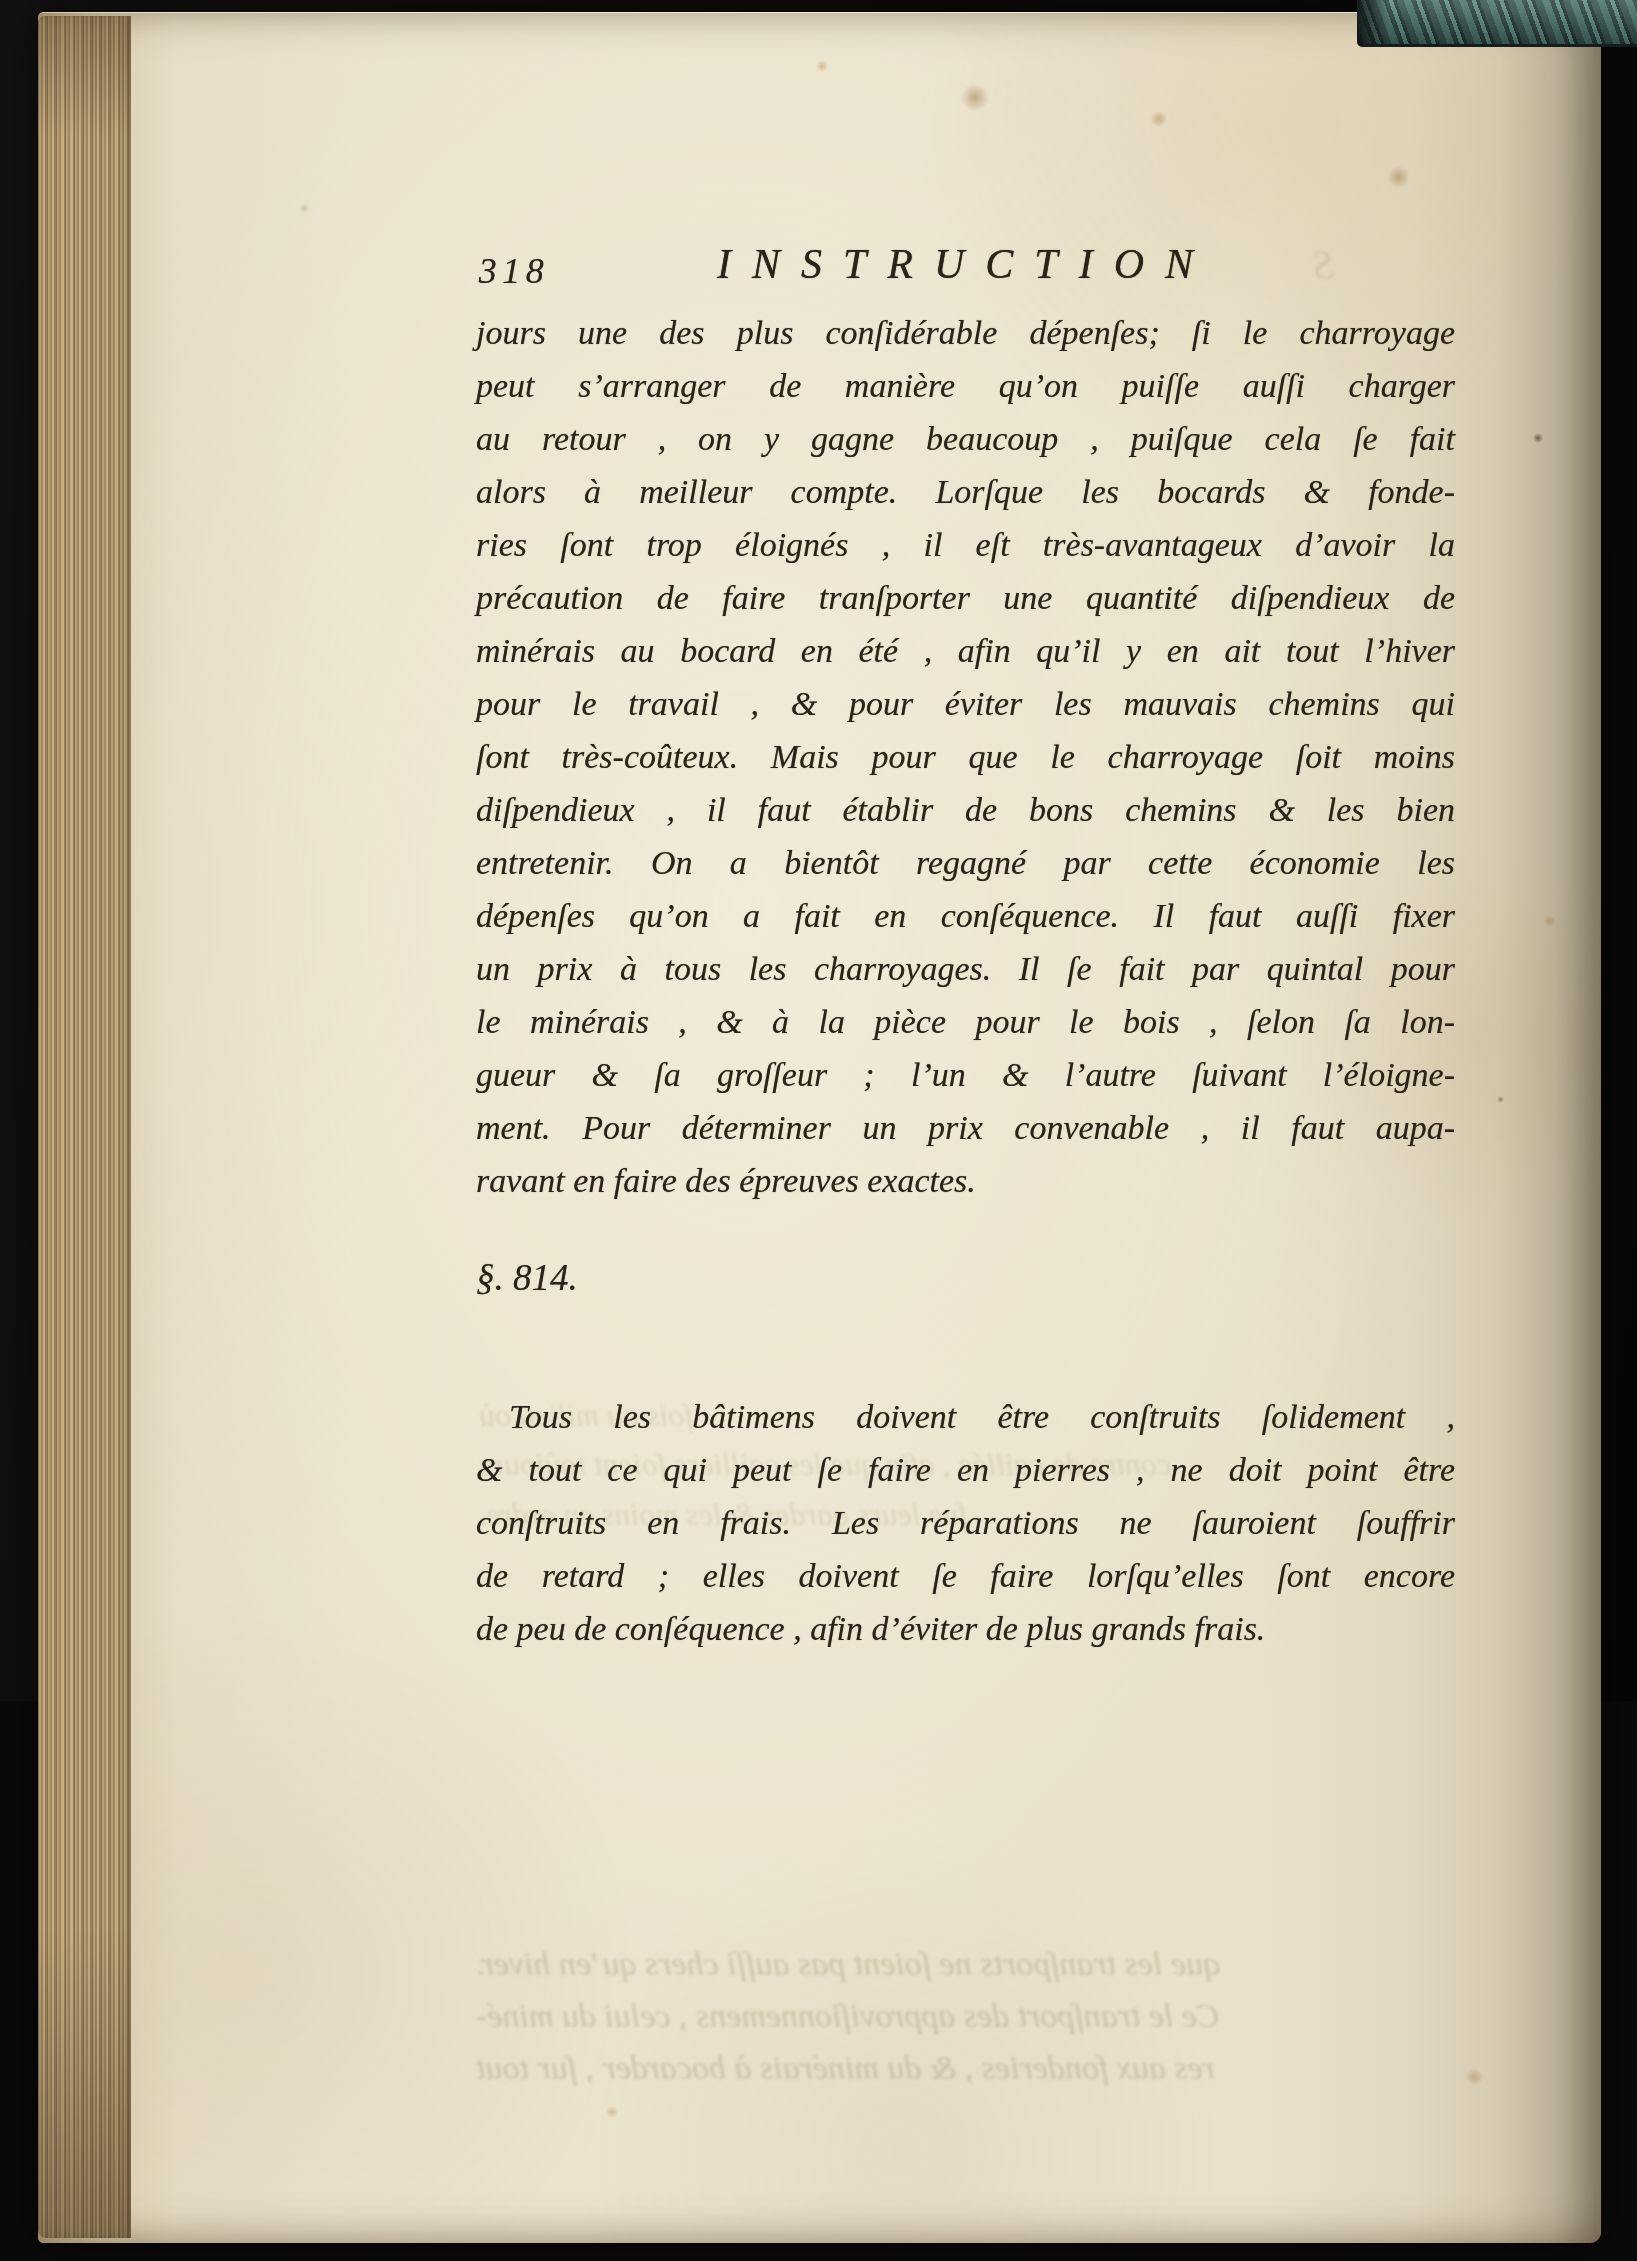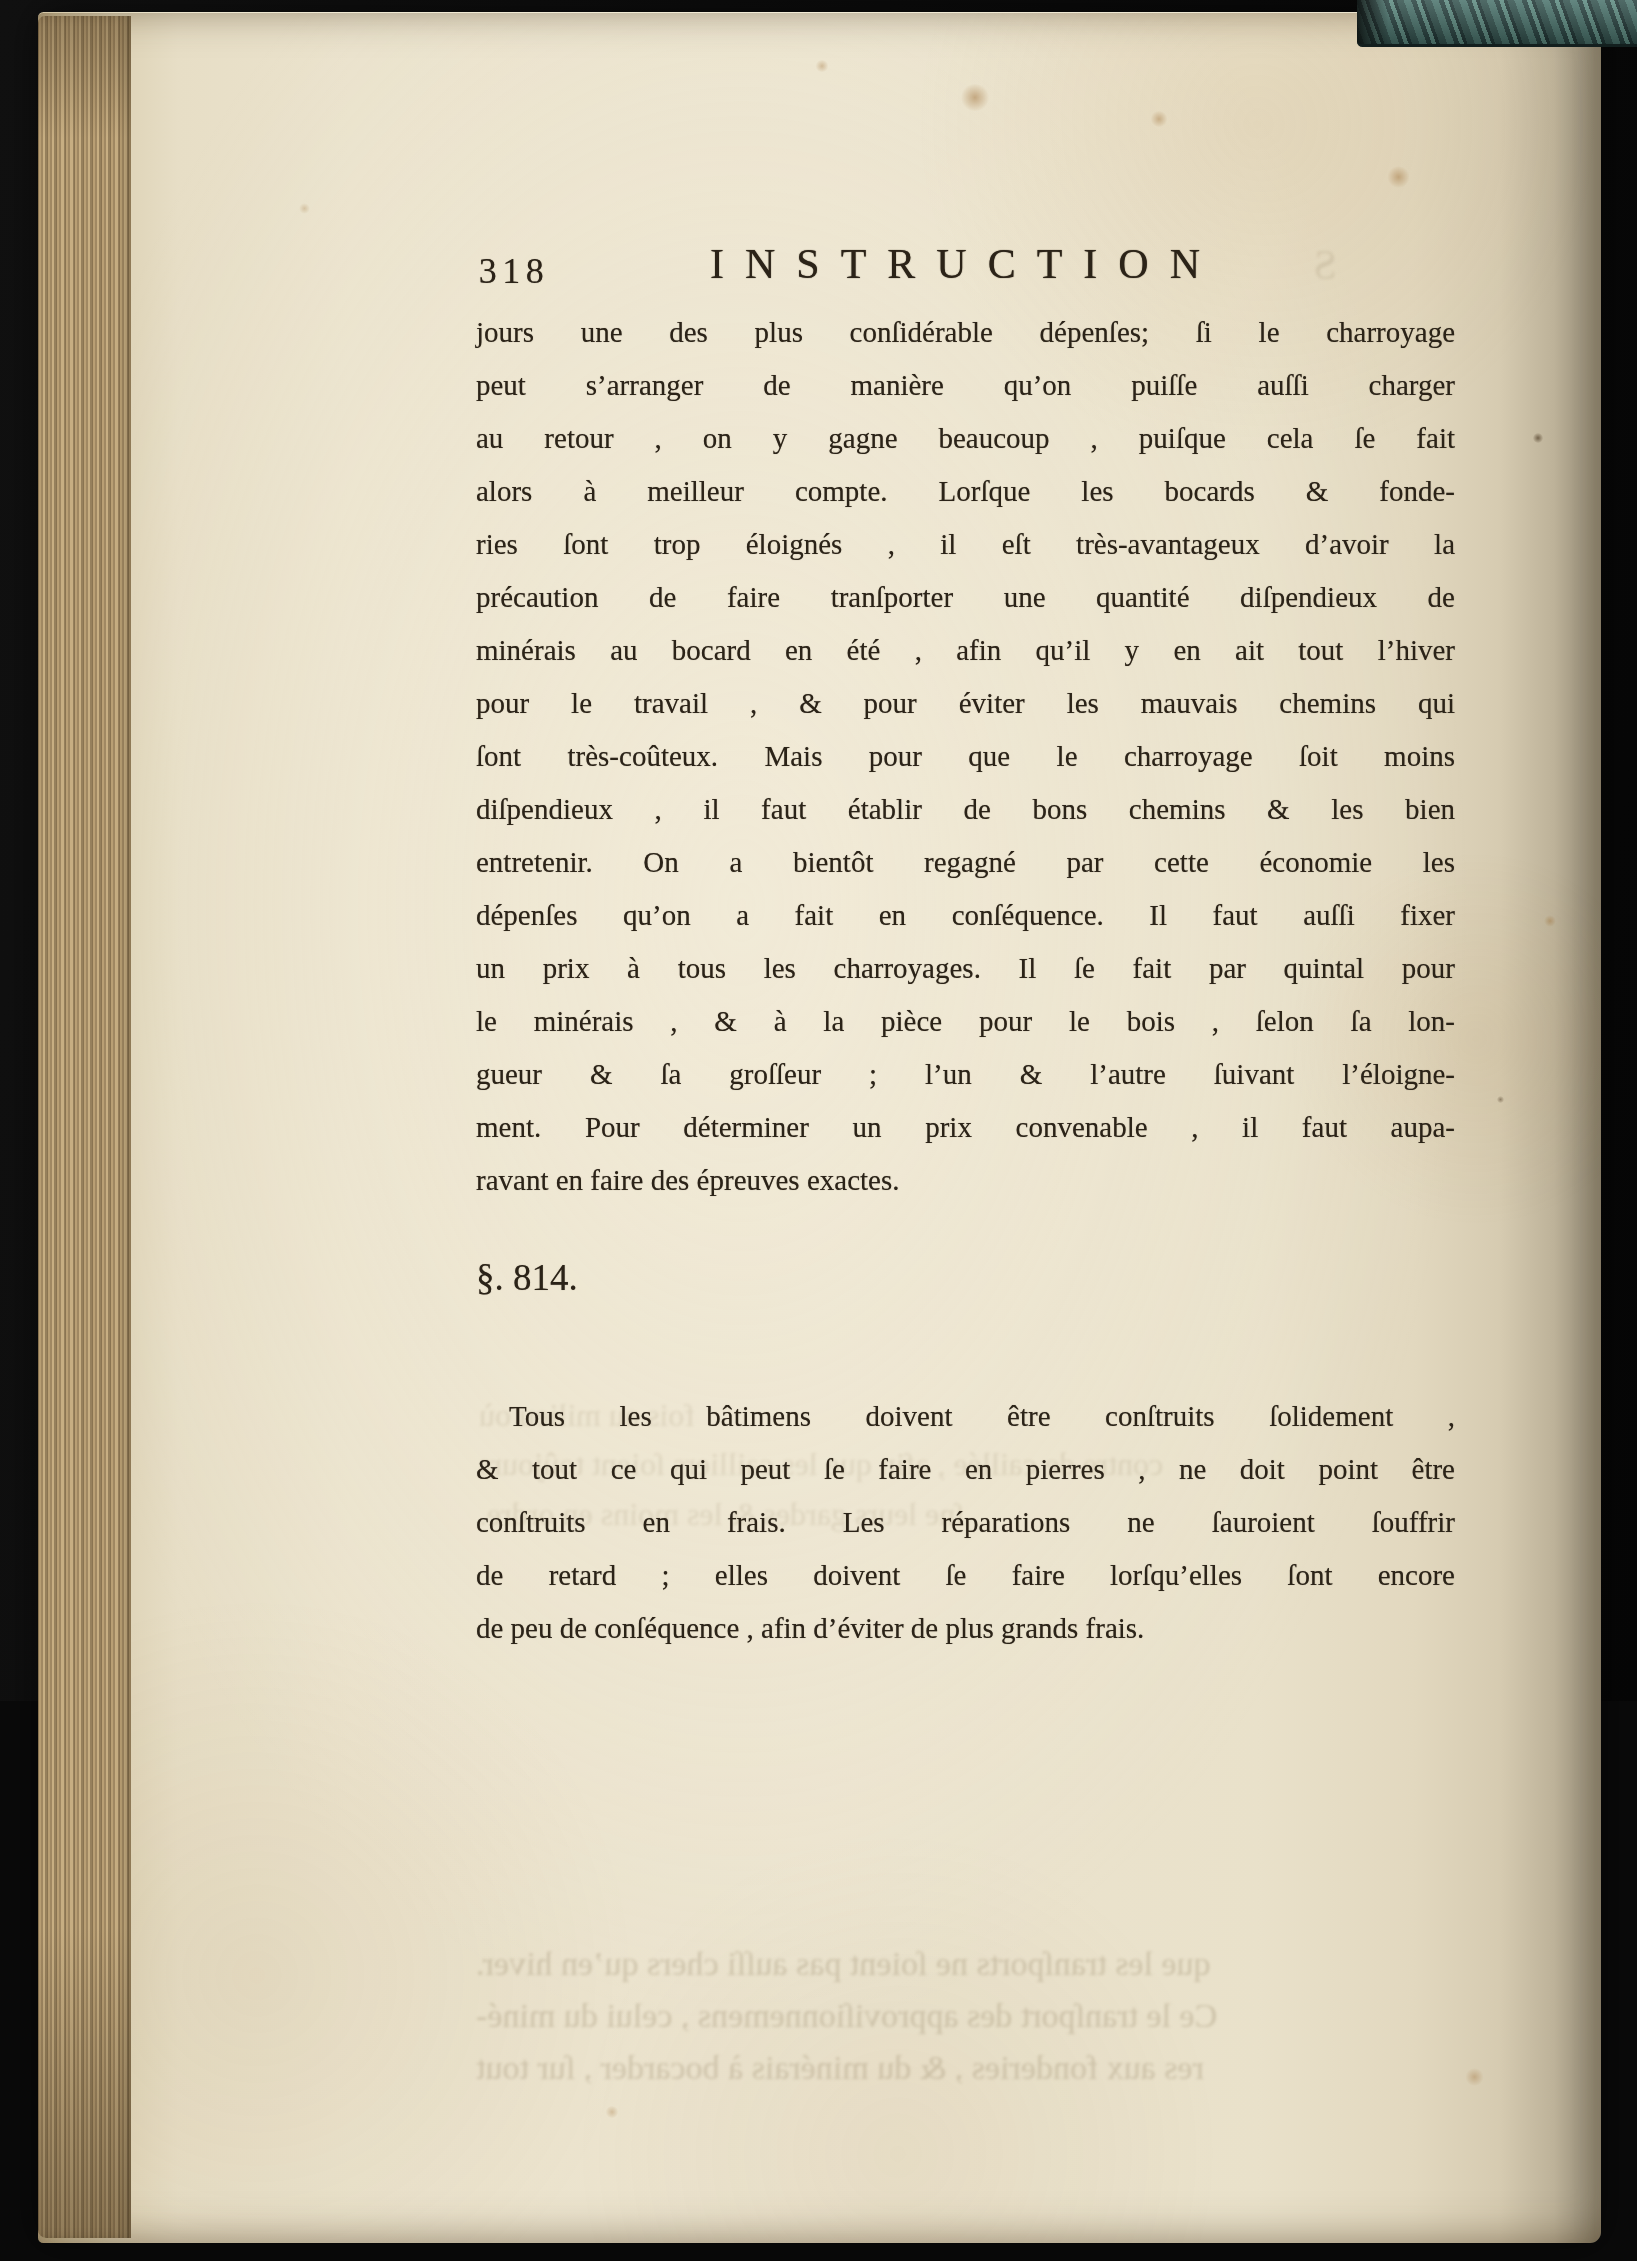--- a/index.html
+++ b/index.html
@@ -1,17 +1,17 @@
 <!DOCTYPE html>
 <html style="font-size:11px"><head>
 <meta charset="utf-8">
 <style>
   html,body{margin:0;padding:0;background:#0a0a0a;}
   body{width:1637px;height:2261px;overflow:hidden;}
-  .scene{position:relative;width:1637px;height:1701px;background:linear-gradient(100deg,#111111 0%,#0b0b0b 55%,#060606 100%);}
+  .scene{position:relative;width:1637px;height:1701px;background:linear-gradient(100deg,#111111 0%,#0b0b0b 55%,#060606 100%);font-style:italic;}
 
   
   .page{
     position:absolute;left:38px;top:12.3px;width:1563px;height:2230px;z-index:1;
     background:
       linear-gradient(90deg,
         #c3b28c 0%, #dcd1b4 4.5%, #e7dec6 9%, #ebe3cd 20%,
         #ece4cf 50%, #e9e1ca 78%, #e2d8bf 88%, #d6cbb1 93.5%,
         #bdb299 97%, #8f8671 99.6%),
       #e8e0ca;
@@ -62,21 +62,21 @@
   }
 
   
   .textlayer{position:absolute;inset:0;z-index:4;font-family:"Liberation Serif","DejaVu Serif",serif;color:#2b2318;}
   .header{position:absolute;left:476px;top:240px;width:979px;height:55px;}
   .pagenum{position:absolute;left:2.7px;top:9.6px;font-size:36px;letter-spacing:5.5px;text-shadow:0 0 0.8px rgba(43,34,20,.6);}
   .runtitle{position:absolute;left:50%;top:0;transform:translateX(-50%);font-size:42px;letter-spacing:21px;font-weight:400;text-shadow:0 0 1.1px rgba(43,34,20,.85);white-space:nowrap;}
   .para{position:absolute;left:476px;width:979px;}
   .para1{top:306px;}
   .para2{top:1350px;}
-  .line{font-size:29px;line-height:53px;height:53px;text-align:justify;text-align-last:justify;text-shadow:0 0 0.8px rgba(43,34,20,.5);}
+  .line{font-size:34px;line-height:53px;height:53px;text-align:justify;text-align-last:justify;text-shadow:0 0 0.8px rgba(43,34,20,.5);}
   .line.last{text-align-last:left;}
   .line.indent{text-indent:33px;margin-top:40px;}
   .sect{position:absolute;left:476px;top:1256px;width:979px;text-align:left;font-size:37px;text-shadow:0 0 0.8px rgba(43,34,20,.5);}
 
   
   .ghost{position:absolute;z-index:3;font-family:"Liberation Serif","DejaVu Serif",serif;color:#7d6b49;transform:scaleX(-1);filter:blur(1.8px);white-space:nowrap;}
   .ghost.mid{font-size:32px;opacity:.15;}
   .ghost.low{font-size:34px;opacity:.26;}
   .ghost.hdr{font-size:42px;opacity:.16;letter-spacing:12.3px;}
 

